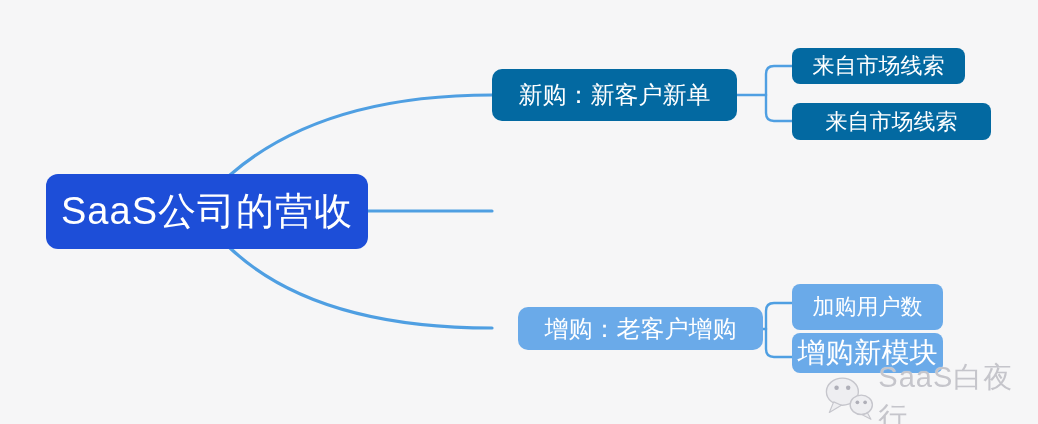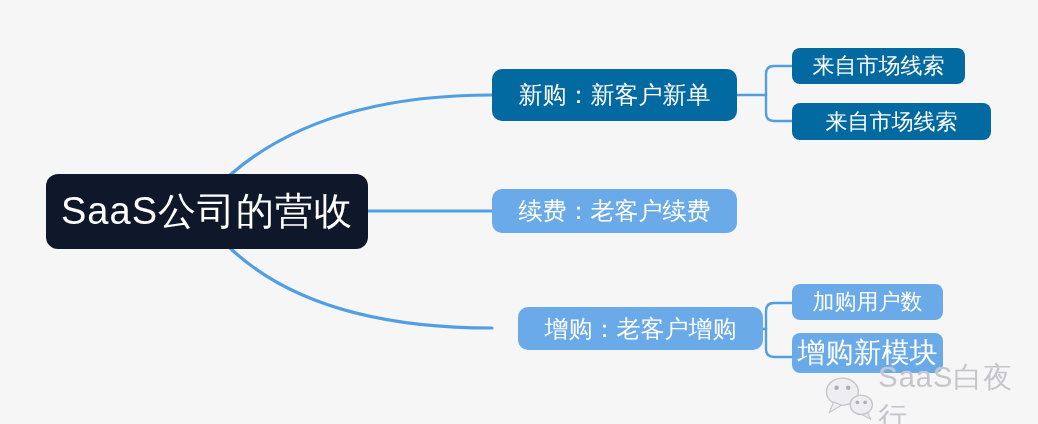--- a/index.html
+++ b/index.html
@@ -36,21 +36,21 @@
   .node {
     position: absolute;
     z-index: 2;
     color: #ffffff;
     display: flex;
     align-items: center;
     justify-content: center;
     white-space: nowrap;
     box-sizing: border-box;
   }
-  .node-green { background: #0f172a; }
+  .node-green { background: #1d4ed8; }
   .node-red   { background: #0369a1; }
   .node-blue  { background: #6aaae9; }
 
   #root-node {
     left: 46px; top: 174px; width: 322px; height: 75px;
     border-radius: 12px; font-size: 38px; letter-spacing: 1px;
   }
   #branch-new {
     left: 492px; top: 69px; width: 245px; height: 52px;
     border-radius: 10px; font-size: 24px;
@@ -65,21 +65,21 @@
   }
   #child-market {
     left: 792px; top: 48px; width: 173px; height: 36px;
     border-radius: 8px; font-size: 22px;
   }
   #child-sales {
     left: 792px; top: 103px; width: 199px; height: 37px;
     border-radius: 8px; font-size: 22px;
   }
   #child-users {
-    left: 792px; top: 284px; width: 151px; height: 36px;
+    left: 792px; top: 284px; width: 151px; height: 46px;
     border-radius: 8px; font-size: 22px;
   }
   #child-modules {
     left: 792px; top: 333px; width: 151px; height: 40px;
     border-radius: 8px; font-size: 28px; justify-content: center;
   }
   .watermark {
     position: absolute;
     left: 824px; top: 358px;
     z-index: 3;
@@ -113,23 +113,20 @@
   </svg>
 
   <div class="node node-green" id="root-node">
     <span>SaaS公司的营收</span>
   </div>
 
   <div class="node node-red" id="branch-new">
     <span>新购：新客户新单</span>
   </div>
 
-  <div class="node node-blue" id="branch-renew">
-    <span>续费：老客户续费</span>
-  </div>
 
   <div class="node node-blue" id="branch-upsell">
     <span>增购：老客户增购</span>
   </div>
 
   <div class="node node-red" id="child-market">
     <span>来自市场线索</span>
   </div>
 
   <div class="node node-red" id="child-sales">

